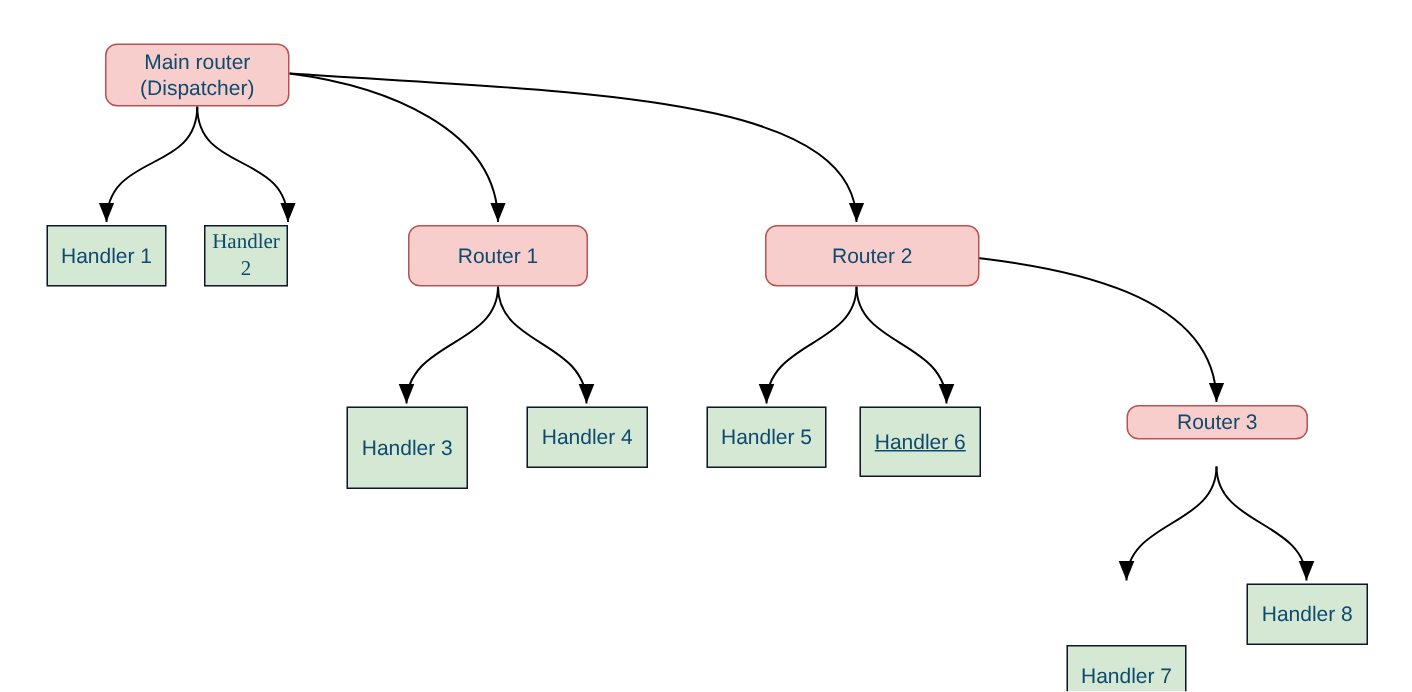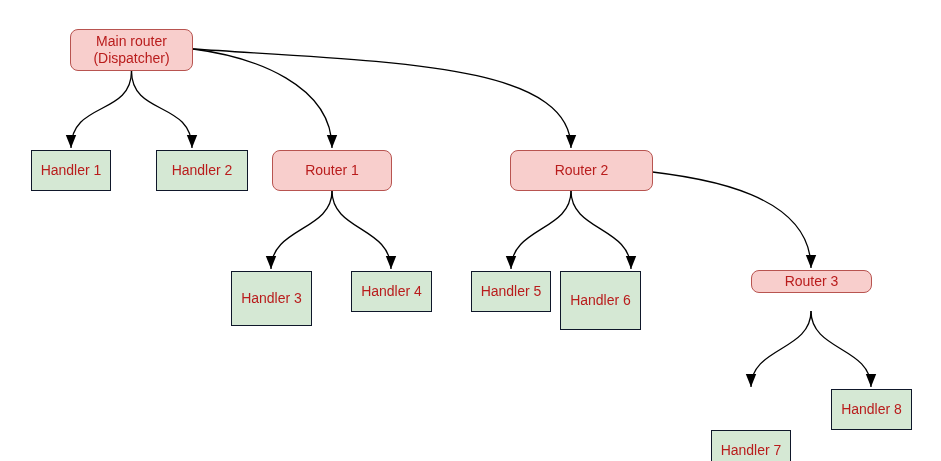--- a/index.html
+++ b/index.html
@@ -17,42 +17,42 @@
     width: 941px; height: 461px;
   }
   .node {
     position: absolute;
     display: flex;
     align-items: center;
     justify-content: center;
     text-align: center;
     box-sizing: border-box;
     font-size: 14px;
-    color: #b91c1c;
+    color: #0c4a6e;
     line-height: 1.25;
     white-space: pre-line;
   }
   .router {
     background: #f8cecc;
     border: 1px solid #b85450;
     border-radius: 8px;
   }
   .handler {
     background: #d5e8d4;
     border: 1px solid #0f172a;
   }
   #n-main { left: 70px;  top: 29px;  width: 123px; height: 42px; }
   #n-h1   { left: 31px;  top: 150px; width: 80px;  height: 41px; }
-  #n-h2   { left: 156px; top: 150px; width: 92px;  height: 41px; }
+  #n-h2   { left: 136px; top: 150px; width: 56px;  height: 41px; font-family: Liberation Serif, serif; }
   #n-r1   { left: 272px; top: 150px; width: 120px; height: 41px; text-align: right; }
   #n-r2   { left: 510px; top: 150px; width: 143px; height: 41px; }
   #n-h3   { left: 231px; top: 271px; width: 81px;  height: 55px; }
   #n-h4   { left: 351px; top: 271px; width: 81px;  height: 41px; }
   #n-h5   { left: 471px; top: 271px; width: 80px;  height: 41px; }
-  #n-h6   { left: 560px; top: 271px; width: 81px;  height: 59px; }
+  #n-h6   { left: 573px; top: 271px; width: 81px;  height: 47px; text-decoration: underline; }
   #n-r3   { left: 751px; top: 270px; width: 121px; height: 23px; }
   #n-h7   { left: 711px; top: 389px; width: 80px;  height: 41px; margin-top: 41px; }
   #n-h8   { left: 831px; top: 389px; width: 81px;  height: 41px; }
 </style>
 </head>
 <body>
 
 <div class="canvas">
 
   <svg class="edges" viewBox="0 0 941 461" xmlns="http://www.w3.org/2000/svg">

